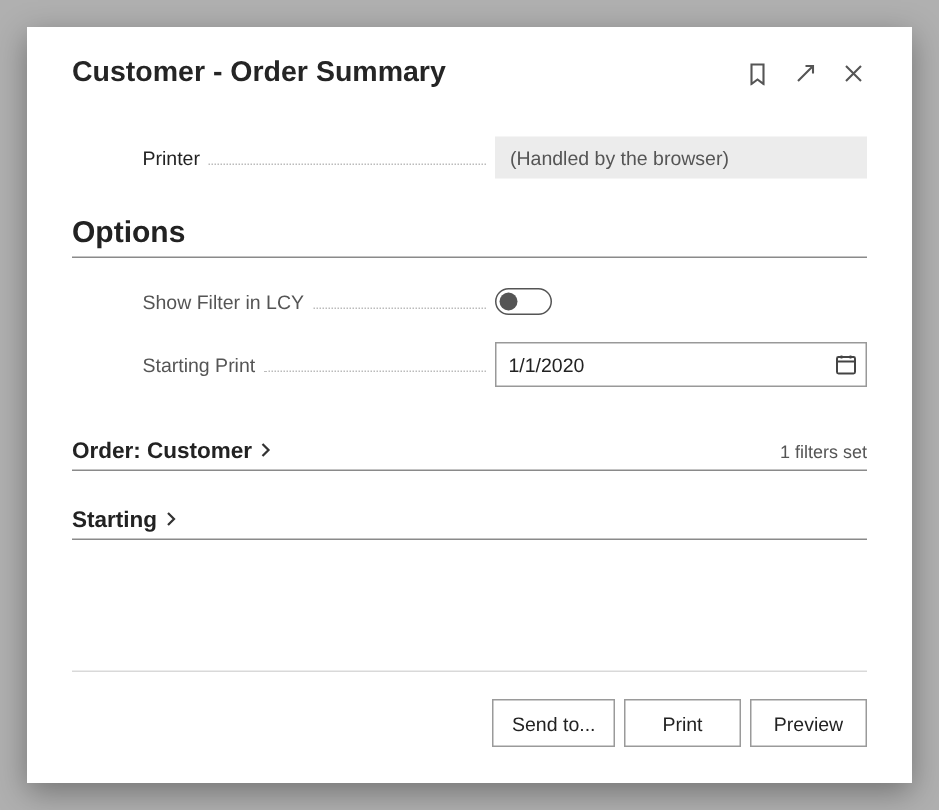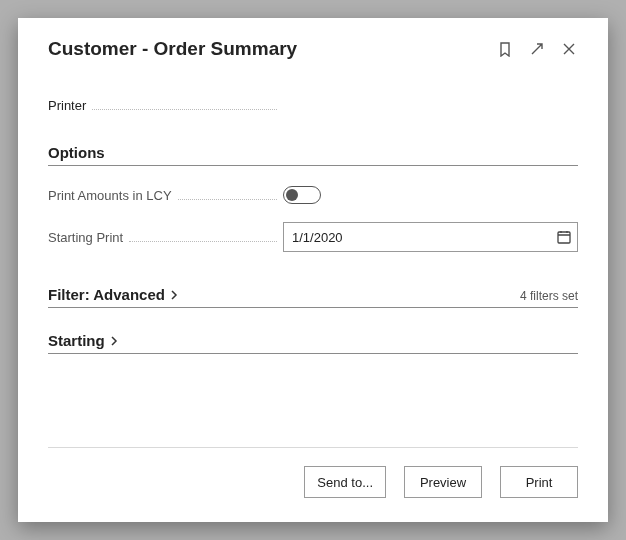--- a/index.html
+++ b/index.html
@@ -55,20 +55,21 @@
     align-items: center;
     min-height: 30px;
     margin-bottom: 6px;
   }
   .field-label-wrap {
     width: 235px;
     display: flex;
     align-items: baseline;
     white-space: nowrap;
     overflow: hidden;
+    margin-left: 47px;
   }
   .field-label {
     font-size: 13px;
     color: #555;
   }
   .field-label.strong { color: #222; }
   .dots {
     flex: 1;
     border-bottom: 1px dotted #bbb;
     margin: 0 6px 3px 6px;
@@ -84,21 +85,21 @@
     color: #555;
     font-size: 13px;
     padding: 6px 10px;
     width: 100%;
     height: 28px;
     display: flex;
     align-items: center;
   }
 
   .section-head {
-    font-size: 15px;
+    font-size: 20px;
     font-weight: 600;
     color: #222;
     margin-top: 18px;
     margin-bottom: 4px;
   }
   .hr {
     border: none;
     border-top: 1px solid #8a8a8a;
     margin: 0 0 14px 0;
   }
@@ -168,21 +169,21 @@
     margin-left: auto;
     font-size: 12px;
     color: #555;
   }
 
   .spacer { flex: 1; }
 
   .button-bar {
     display: flex;
     justify-content: flex-end;
-    gap: 18px;
+    gap: 6px;
     margin-top: 18px;
     align-items: center;
   }
   .btn {
     min-width: 78px;
     height: 32px;
     border: 1px solid #9a9a9a;
     background: #fff;
     font-size: 13px;
     color: #222;
@@ -216,28 +217,31 @@
             </svg>
         </span>
       </div>
     </div>
 
     <div class="field-row">
       <div class="field-label-wrap">
         <span class="field-label strong">Printer</span>
         <span class="dots"></span>
       </div>
+      <div class="field-value">
+        <div class="readonly-box">(Handled by the browser)</div>
+      </div>
     </div>
 
     <div class="section-head">Options</div>
     <hr class="hr">
 
     <div class="field-row">
       <div class="field-label-wrap">
-        <span class="field-label">Print Amounts in LCY</span>
+        <span class="field-label">Show Filter in LCY</span>
         <span class="dots"></span>
       </div>
       <div class="field-value">
         <div class="toggle">
           <div class="toggle-knob"></div>
         </div>
       </div>
     </div>
 
     <div class="field-row" style="margin-top:6px;">
@@ -252,43 +256,43 @@
             <svg viewBox="0 0 16 16">
                 <rect x="2" y="3" width="12" height="11" rx="1"></rect>
                 <path d="M2 6 H14 M5 2 V4 M11 2 V4"></path>
               </svg>
           </span>
         </div>
       </div>
     </div>
 
     <div class="expand-section">
-      <span class="expand-title">Filter: Advanced</span>
+      <span class="expand-title">Order: Customer</span>
       <span class="chevron">
         <svg viewBox="0 0 10 10">
             <path d="M3 1 L7 5 L3 9"></path>
           </svg>
       </span>
-      <span class="expand-sub">4 filters set</span>
+      <span class="expand-sub">1 filters set</span>
     </div>
     <hr class="hr">
 
     <div class="expand-section" style="margin-top:10px;">
       <span class="expand-title">Starting</span>
       <span class="chevron">
         <svg viewBox="0 0 10 10">
             <path d="M3 1 L7 5 L3 9"></path>
           </svg>
       </span>
     </div>
     <hr class="hr">
 
     <div class="spacer"></div>
     <hr class="hr-light">
 
     <div class="button-bar">
       <button class="btn">Send to...</button>
+      <button class="btn">Print</button>
       <button class="btn">Preview</button>
-      <button class="btn">Print</button>
     </div>
 
   </div>
 </div>
 
 </body></html>

